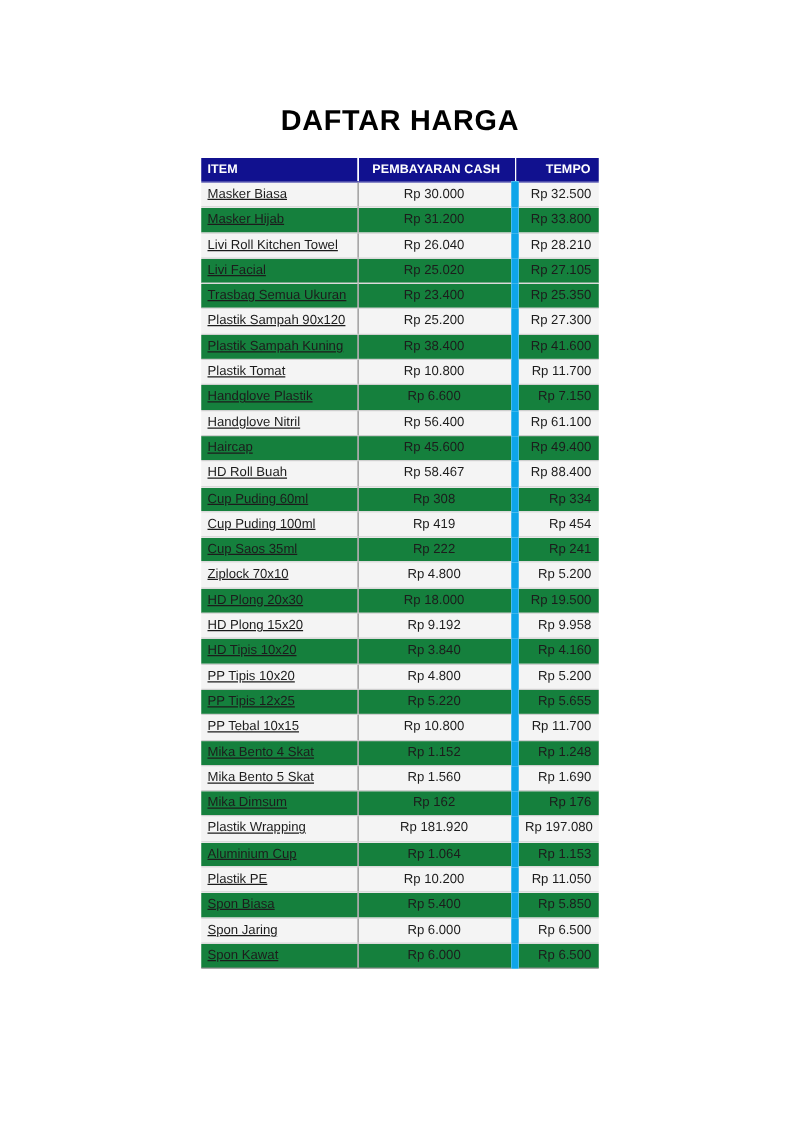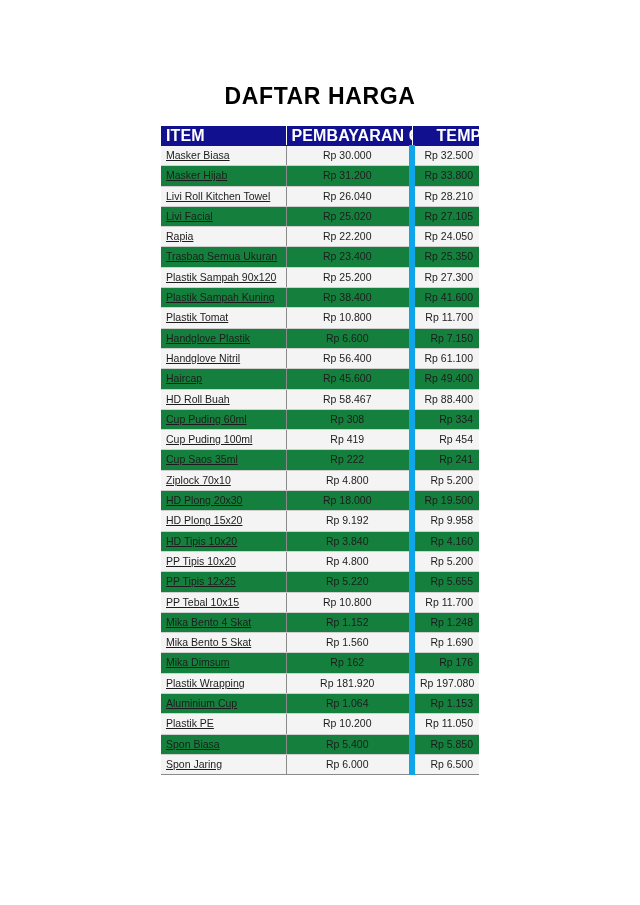--- a/index.html
+++ b/index.html
@@ -46,21 +46,21 @@
     font-size: 10.5px;
   }
   table.price-table col.col-item { width: 125px; }
   table.price-table col.col-cash { width: 126px; }
   table.price-table col.col-tempo { width: 67px; }
 
   thead th {
     background: #11118f;
     color: #ffffff;
     font-weight: bold;
-    font-size: 16px;
+    font-size: 10px;
     height: 19px;
     line-height: 19px;
     padding: 0 5px;
     border-right: 1px solid #ffffff;
     border-bottom: 1px solid #11118f;
     text-align: left;
     letter-spacing: 0.1px;
     white-space: nowrap;
     overflow: hidden;
   }
@@ -132,25 +132,20 @@
           <tr class="odd">
             <td class="c-item">Livi Roll Kitchen Towel</td>
             <td class="c-cash">Rp 26.040</td>
             <td class="c-tempo">Rp 28.210</td>
           </tr>
           <tr class="even">
             <td class="c-item">Livi Facial</td>
             <td class="c-cash">Rp 25.020</td>
             <td class="c-tempo">Rp 27.105</td>
           </tr>
-          <tr class="odd">
-            <td class="c-item">Rapia</td>
-            <td class="c-cash">Rp 22.200</td>
-            <td class="c-tempo">Rp 24.050</td>
-          </tr>
           <tr class="even">
             <td class="c-item">Trasbag Semua Ukuran</td>
             <td class="c-cash">Rp 23.400</td>
             <td class="c-tempo">Rp 25.350</td>
           </tr>
           <tr class="odd">
             <td class="c-item">Plastik Sampah 90x120</td>
             <td class="c-cash">Rp 25.200</td>
             <td class="c-tempo">Rp 27.300</td>
           </tr>
@@ -267,17 +262,22 @@
           <tr class="even">
             <td class="c-item">Spon Biasa</td>
             <td class="c-cash">Rp 5.400</td>
             <td class="c-tempo">Rp 5.850</td>
           </tr>
           <tr class="odd">
             <td class="c-item">Spon Jaring</td>
             <td class="c-cash">Rp 6.000</td>
             <td class="c-tempo">Rp 6.500</td>
           </tr>
+          <tr class="even">
+            <td class="c-item">Spon Kawat</td>
+            <td class="c-cash">Rp 6.000</td>
+            <td class="c-tempo">Rp 6.500</td>
+          </tr>
         </tbody>
     </table>
   </div>
 
 </div>
 
 </body></html>

